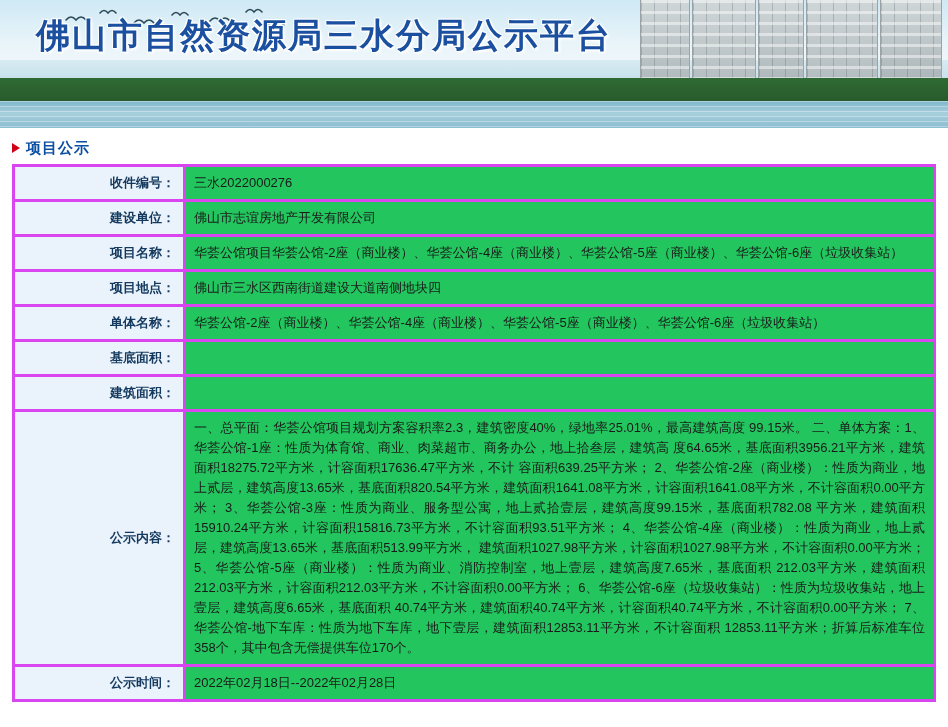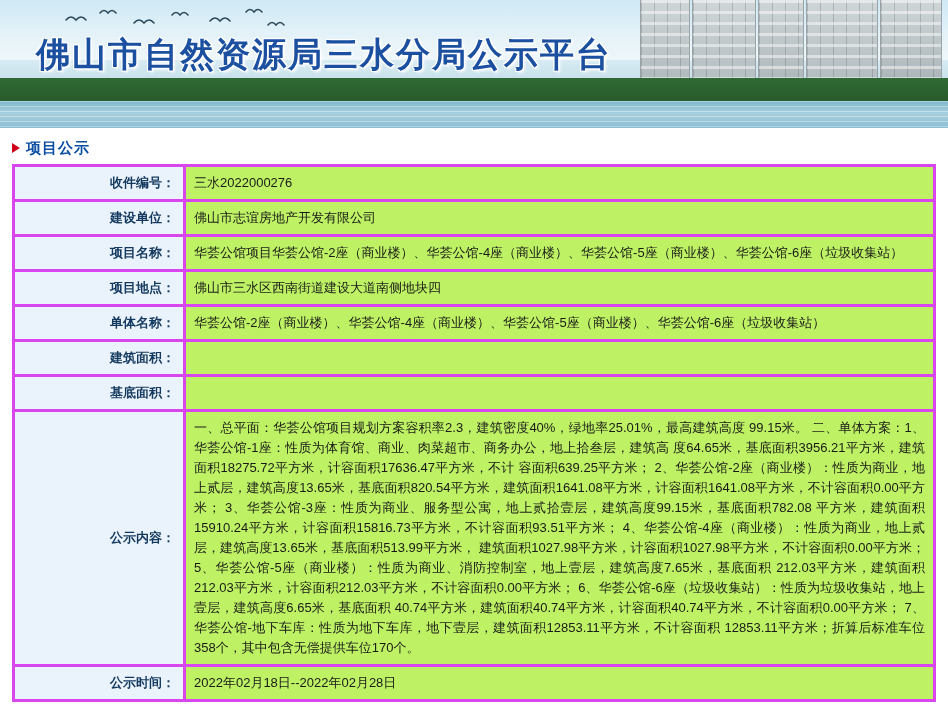--- a/index.html
+++ b/index.html
@@ -53,21 +53,21 @@
   }
   .water{
     position:absolute;left:0;top:101px;width:948px;height:27px;
     background:linear-gradient(180deg,#7fb7cc 0%, #a7cfdd 45%, #8bbdd1 100%);
   }
   .water:after{
     content:"";position:absolute;left:0;top:0;right:0;bottom:0;
     background:repeating-linear-gradient(180deg, rgba(255,255,255,.35) 0 1px, rgba(0,0,0,0) 1px 5px);
   }
   .banner-title{
-    position:absolute;left:36px;top:32px;
+    position:absolute;left:36px;top:13px;
     font-family:"DejaVu Sans","Liberation Sans",sans-serif;
     font-size:34px;
     font-weight:bold;
     letter-spacing:2px;
     color:#1b4fa0;
     text-shadow:
       -1px -1px 0 #ffffff, 1px -1px 0 #ffffff,
       -1px 1px 0 #ffffff, 1px 1px 0 #ffffff,
       2px 2px 3px rgba(255,255,255,.9);
     white-space:nowrap;
@@ -110,21 +110,21 @@
   }
   td.label{
     width:152px;
     background:#eaf3fb;
     font-weight:bold;
     text-align:right;
     color:#14395f;
     white-space:nowrap;
   }
   td.value{
-    background:#bef264;
+    background:#22c55e;
     color:#1a1a1a;
   }
   td.value.tall{height:20px;}
   td.content{
     text-align:justify;
     line-height:24px;
     padding:8px 10px;
   }
   td.label.mid{vertical-align:middle;}
 </style>
@@ -181,25 +181,25 @@
       </tr>
       <tr>
         <td class="label">项目地点：</td>
         <td class="value">佛山市三水区西南街道建设大道南侧地块四</td>
       </tr>
       <tr>
         <td class="label">单体名称：</td>
         <td class="value">华荟公馆-2座（商业楼）、华荟公馆-4座（商业楼）、华荟公馆-5座（商业楼）、华荟公馆-6座（垃圾收集站）</td>
       </tr>
       <tr>
+        <td class="label">基底面积：</td>
+        <td class="value tall"></td>
+      </tr>
+      <tr>
         <td class="label">建筑面积：</td>
-        <td class="value tall"></td>
-      </tr>
-      <tr>
-        <td class="label">基底面积：</td>
         <td class="value tall"></td>
       </tr>
       <tr>
         <td class="label mid">公示内容：</td>
         <td class="value content">一、总平面：华荟公馆项目规划方案容积率2.3，建筑密度40%，绿地率25.01%，最高建筑高度 99.15米。   二、单体方案：1、华荟公馆-1座：性质为体育馆、商业、肉菜超市、商务办公，地上拾叁层，建筑高 度64.65米，基底面积3956.21平方米，建筑面积18275.72平方米，计容面积17636.47平方米，不计 容面积639.25平方米；   2、华荟公馆-2座（商业楼）：性质为商业，地上贰层，建筑高度13.65米，基底面积820.54平方米，建筑面积1641.08平方米，计容面积1641.08平方米，不计容面积0.00平方米；   3、华荟公馆-3座：性质为商业、服务型公寓，地上贰拾壹层，建筑高度99.15米，基底面积782.08 平方米，建筑面积15910.24平方米，计容面积15816.73平方米，不计容面积93.51平方米；   4、华荟公馆-4座（商业楼）：性质为商业，地上贰层，建筑高度13.65米，基底面积513.99平方米，  建筑面积1027.98平方米，计容面积1027.98平方米，不计容面积0.00平方米；   5、华荟公馆-5座（商业楼）：性质为商业、消防控制室，地上壹层，建筑高度7.65米，基底面积 212.03平方米，建筑面积212.03平方米，计容面积212.03平方米，不计容面积0.00平方米；   6、华荟公馆-6座（垃圾收集站）：性质为垃圾收集站，地上壹层，建筑高度6.65米，基底面积 40.74平方米，建筑面积40.74平方米，计容面积40.74平方米，不计容面积0.00平方米；   7、华荟公馆-地下车库：性质为地下车库，地下壹层，建筑面积12853.11平方米，不计容面积 12853.11平方米；折算后标准车位358个，其中包含无偿提供车位170个。</td>
       </tr>
       <tr>
         <td class="label">公示时间：</td>
         <td class="value">2022年02月18日--2022年02月28日</td>
       </tr>

